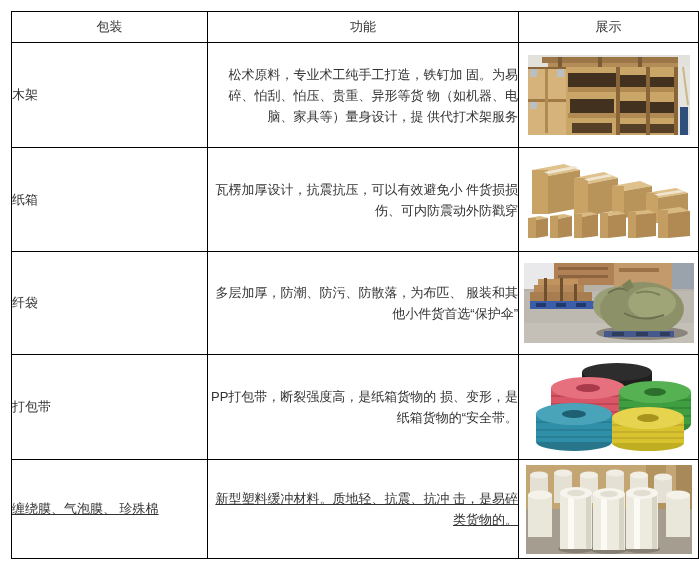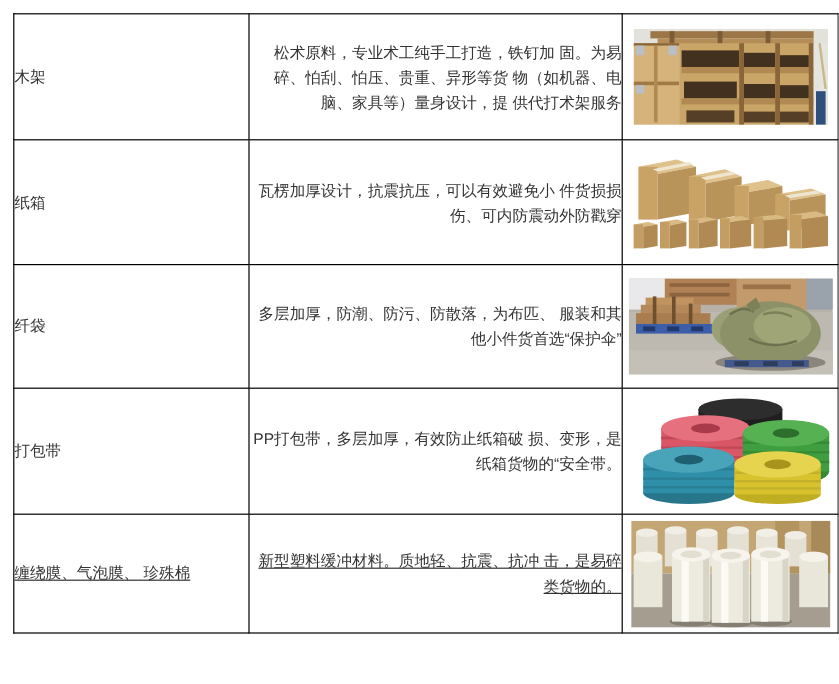--- a/index.html
+++ b/index.html
@@ -22,20 +22,25 @@
 
 <div class="page">
   <table class="pack">
     <colgroup>
         <col class="c1">
         <col class="c2">
         <col class="c3">
       </colgroup>
 
     <tbody>
+        <tr class="hdr">
+      <th class="hcell">包装</th>
+      <th class="hcell">功能</th>
+      <th class="hcell">展示</th>
+    </tr>
 
     <tr class="r1">
       <td class="pkg">木架</td>
       <td class="fn">松术原料，专业术工纯手工打造，铁钉加 固。为易碎、怕刮、怕压、贵重、异形等货 物（如机器、电脑、家具等）量身设计，提 供代打术架服务</td>
       <td class="img">
         <svg width="162" height="80" viewBox="0 0 162 80">
           <rect x="0" y="0" width="162" height="80" fill="#e3e1db"></rect>
 
           <rect x="14" y="2" width="136" height="6" fill="#9c7646"></rect>
           <rect x="20" y="8" width="130" height="6" fill="#b38c57"></rect>
@@ -171,21 +176,21 @@
           <rect x="80" y="68" width="70" height="6" fill="#46598c"></rect>
           <rect x="88" y="69" width="12" height="4" fill="#2e3c5e"></rect>
           <rect x="112" y="69" width="12" height="4" fill="#2e3c5e"></rect>
           <rect x="136" y="69" width="10" height="4" fill="#2e3c5e"></rect>
         </svg>
       </td>
     </tr>
 
     <tr class="r4">
       <td class="pkg">打包带</td>
-      <td class="fn">PP打包带，多层加厚，有效防止纸箱破 损、变形，是纸箱货物的“安全带。</td>
+      <td class="fn">PP打包带，断裂强度高，是纸箱货物的 损、变形，是纸箱货物的“安全带。</td>
       <td class="img">
         <svg width="169" height="90" viewBox="0 0 169 90">
           <rect x="0" y="0" width="169" height="90" fill="#ffffff"></rect>
 
           <rect x="58" y="10" width="70" height="14" fill="#1f1f1f"></rect>
           <ellipse cx="93" cy="10" rx="35" ry="9" fill="#2d2d2d"></ellipse>
 
           <g>
             <ellipse cx="64" cy="60" rx="37" ry="11" fill="#c84a5a"></ellipse>
             <rect x="27" y="26" width="74" height="34" fill="#d95666"></rect>

